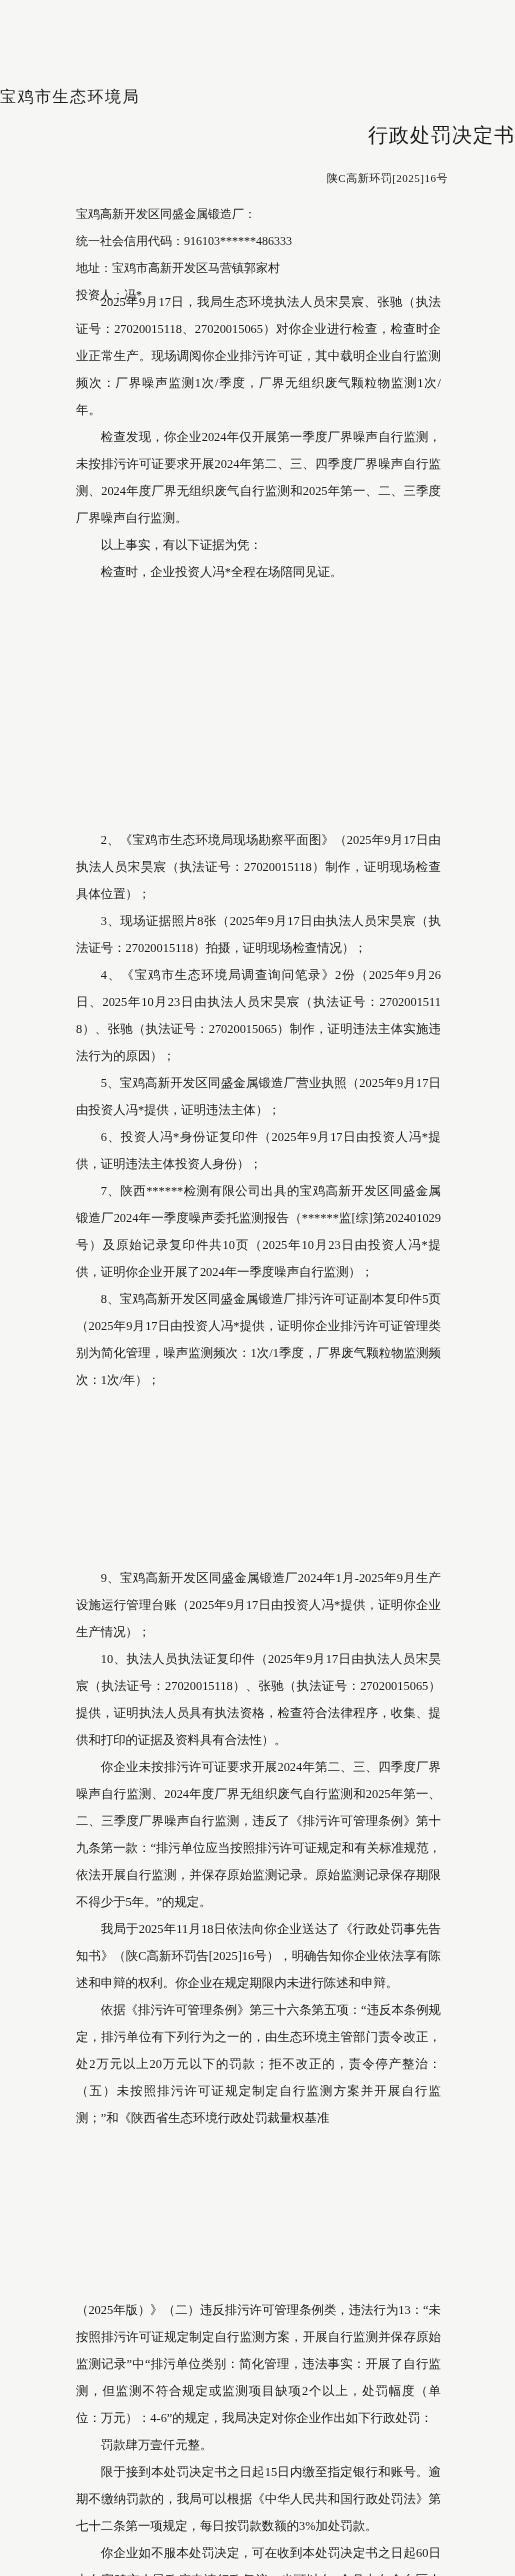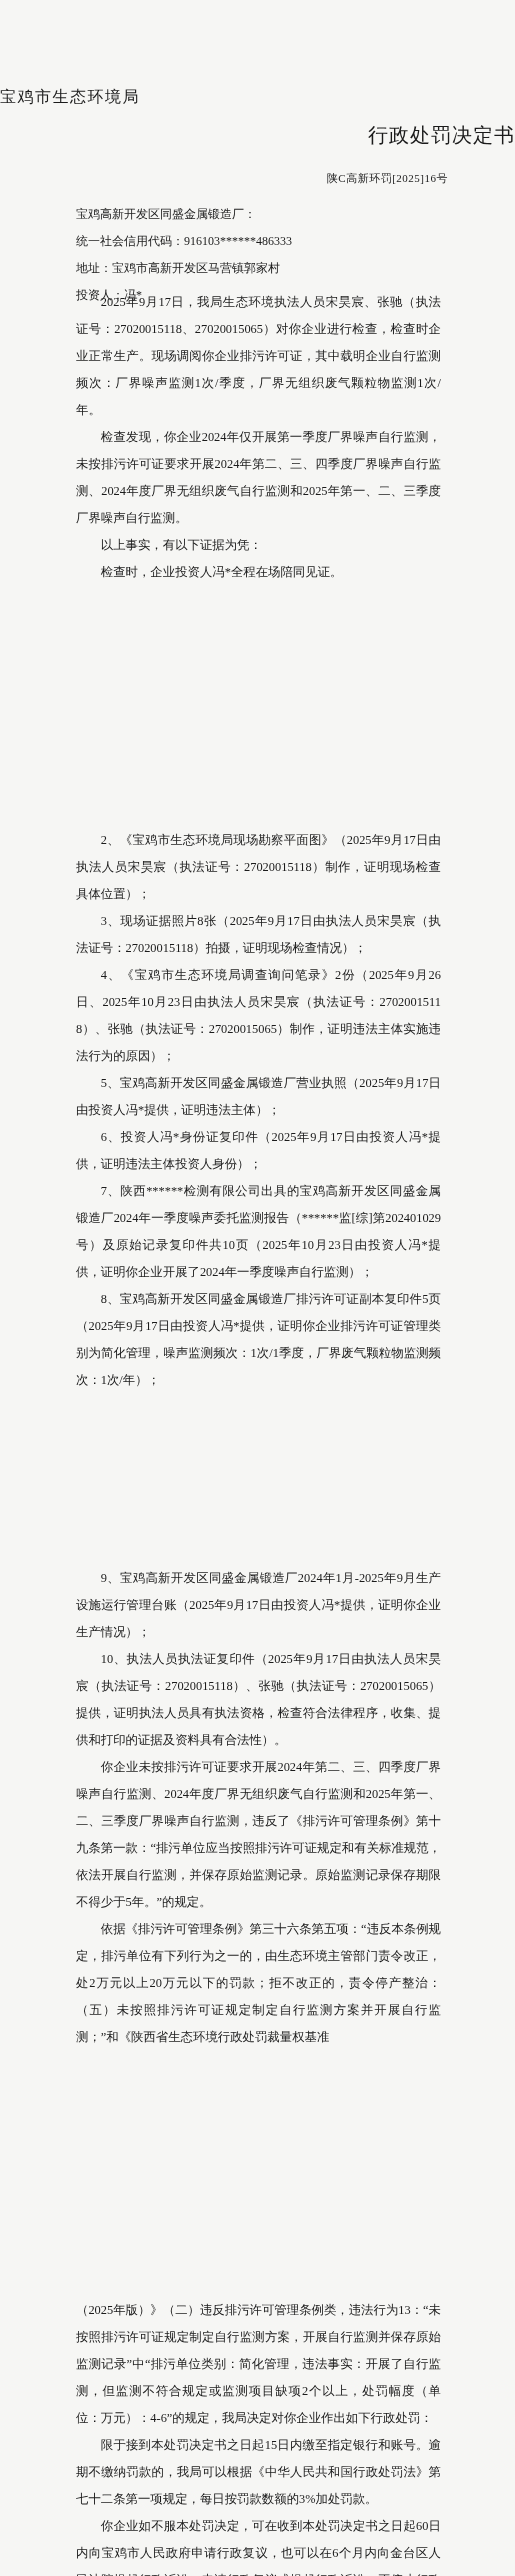--- a/index.html
+++ b/index.html
@@ -71,23 +71,25 @@
     <p>5、宝鸡高新开发区同盛金属锻造厂营业执照（2025年9月17日由投资人冯*提供，证明违法主体）；</p>
     <p>6、投资人冯*身份证复印件（2025年9月17日由投资人冯*提供，证明违法主体投资人身份）；</p>
     <p>7、陕西******检测有限公司出具的宝鸡高新开发区同盛金属锻造厂2024年一季度噪声委托监测报告（******监[综]第202401029号）及原始记录复印件共10页（2025年10月23日由投资人冯*提供，证明你企业开展了2024年一季度噪声自行监测）；</p>
     <p>8、宝鸡高新开发区同盛金属锻造厂排污许可证副本复印件5页（2025年9月17日由投资人冯*提供，证明你企业排污许可证管理类别为简化管理，噪声监测频次：1次/1季度，厂界废气颗粒物监测频次：1次/年）；</p>
   </div>
 
   <div class="page p3">
     <p>9、宝鸡高新开发区同盛金属锻造厂2024年1月-2025年9月生产设施运行管理台账（2025年9月17日由投资人冯*提供，证明你企业生产情况）；</p>
     <p>10、执法人员执法证复印件（2025年9月17日由执法人员宋昊宸（执法证号：27020015118）、张驰（执法证号：27020015065）提供，证明执法人员具有执法资格，检查符合法律程序，收集、提供和打印的证据及资料具有合法性）。</p>
     <p>你企业未按排污许可证要求开展2024年第二、三、四季度厂界噪声自行监测、2024年度厂界无组织废气自行监测和2025年第一、二、三季度厂界噪声自行监测，违反了《排污许可管理条例》第十九条第一款：“排污单位应当按照排污许可证规定和有关标准规范，依法开展自行监测，并保存原始监测记录。原始监测记录保存期限不得少于5年。”的规定。</p>
+    <p>我局于2025年11月18日依法向你企业送达了《行政处罚事先告知书》（陕C高新环罚告[2025]16号），明确告知你企业依法享有陈述和申辩的权利。你企业在规定期限内未进行陈述和申辩。</p>
     <p>依据《排污许可管理条例》第三十六条第五项：“违反本条例规定，排污单位有下列行为之一的，由生态环境主管部门责令改正，处2万元以上20万元以下的罚款；拒不改正的，责令停产整治：（五）未按照排污许可证规定制定自行监测方案并开展自行监测；”和《陕西省生态环境行政处罚裁量权基准</p>
   </div>
 
   <div class="page p4">
     <p class="noind">（2025年版）》（二）违反排污许可管理条例类，违法行为13：“未按照排污许可证规定制定自行监测方案，开展自行监测并保存原始监测记录”中“排污单位类别：简化管理，违法事实：开展了自行监测，但监测不符合规定或监测项目缺项2个以上，处罚幅度（单位：万元）：4-6”的规定，我局决定对你企业作出如下行政处罚：</p>
+    <p>罚款肆万壹仟元整。</p>
     <p>限于接到本处罚决定书之日起15日内缴至指定银行和账号。逾期不缴纳罚款的，我局可以根据《中华人民共和国行政处罚法》第七十二条第一项规定，每日按罚款数额的3%加处罚款。</p>
     <p>你企业如不服本处罚决定，可在收到本处罚决定书之日起60日内向宝鸡市人民政府申请行政复议，也可以在6个月内向金台区人民法院提起行政诉讼。申请行政复议或提起行政诉讼，不停止行政处罚决定的执行。逾期不申请行政复议，不提起行政诉讼，又不履行本处罚决定的，我局将依法申请人民法院强制执行。</p>
   </div>
 
 </div>
 
 
 </body></html>

